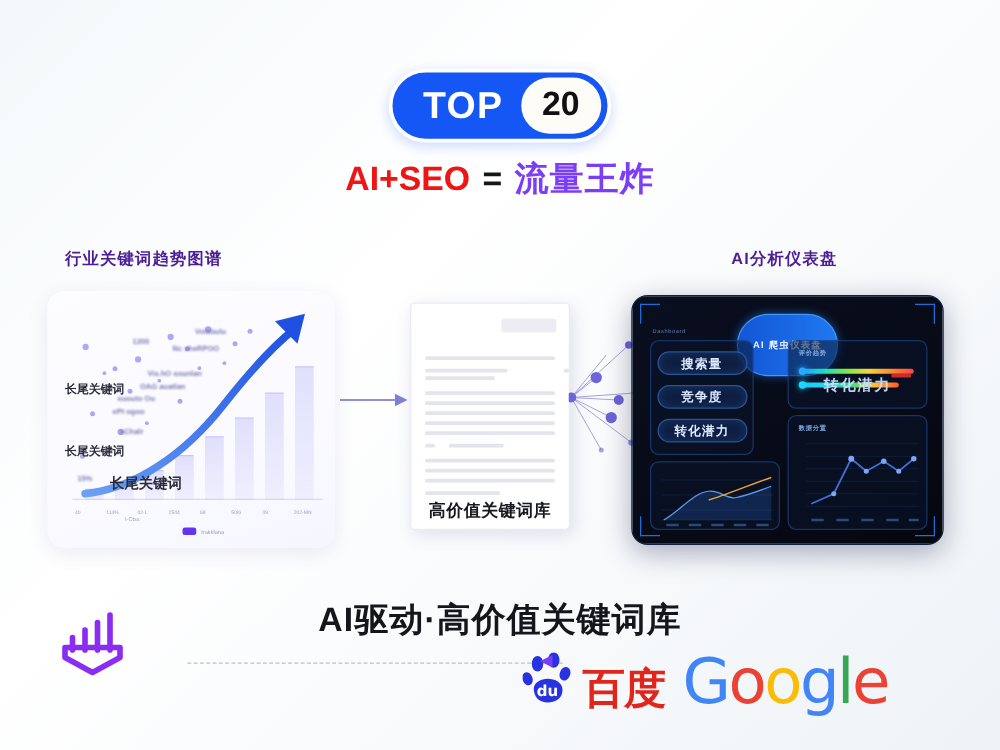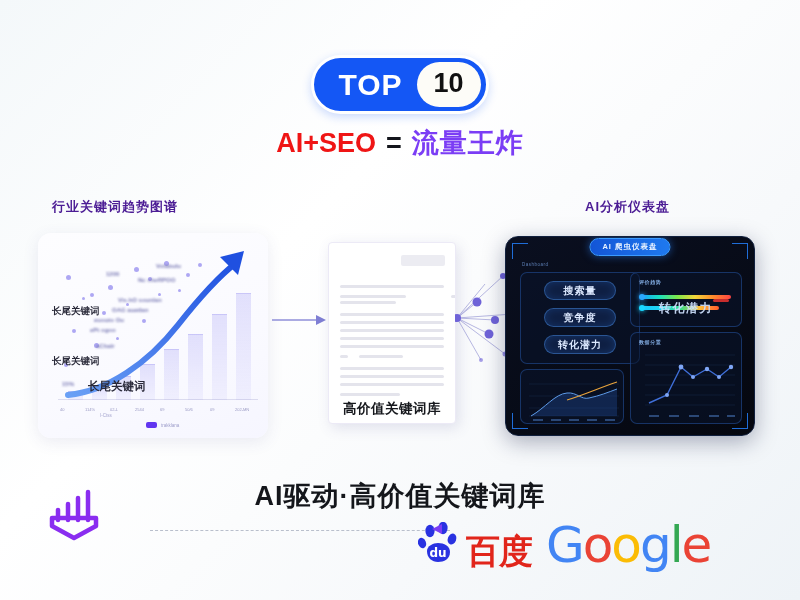--- a/index.html
+++ b/index.html
@@ -140,37 +140,37 @@
   .dash .corner {
     position: absolute; width: 16px; height: 16px;
     border-color: #1f6dd8; border-style: solid; border-width: 0;
   }
   .dash .c-tl { left: 6px;  top: 6px;  border-left-width: 1px; border-top-width: 1px; }
   .dash .c-tr { right: 6px; top: 6px;  border-right-width: 1px; border-top-width: 1px; }
   .dash .c-bl { left: 6px;  bottom: 6px; border-left-width: 1px; border-bottom-width: 1px; }
   .dash .c-br { right: 6px; bottom: 6px; border-right-width: 1px; border-bottom-width: 1px; }
 
   .dash-title {
-    position: absolute; left: 50%; transform: translateX(-50%); top: 1px;
+    position: absolute; left: 50%; transform: translateX(-50%); top: 14px;
     background: linear-gradient(90deg,#1355d6,#1f79ef);
     color: #eaf3ff; font-size: 7.5px; font-weight: 700;
-    padding: 3px 12px; border-radius: 999px;
+    padding: 19px 12px; border-radius: 999px;
     border: 1px solid #3b9bff; letter-spacing: 1px;
     box-shadow: 0 0 8px rgba(40,130,255,.55);
     white-space: nowrap; filter: blur(.25px);
   }
   .dash-sub {
     position: absolute; left: 16px; top: 25px;
     font-size: 4.5px; color: #5d7fb5; filter: blur(.5px); letter-spacing: .5px;
   }
   .panel {
     position: absolute; border: 1px solid rgba(36,84,160,.55);
     border-radius: 7px; background: rgba(10,20,44,.55);
   }
-  .p-pills { left: 14px;  top: 35px;  width: 120px; height: 92px; }
+  .p-pills { left: 14px;  top: 35px;  width: 83px; height: 92px; }
   .p-area  { left: 14px;  top: 132px; width: 104px; height: 55px; }
   .p-gauge { left: 124px; top: 35px;  width: 112px; height: 55px; }
   .p-line  { left: 124px; top: 95px;  width: 112px; height: 92px; }
 
   .pill {
     position: absolute; left: 50%; transform: translateX(-50%);
     width: 72px; height: 19px; border-radius: 999px;
     background: rgba(16,34,72,.85);
     border: 1px solid rgba(70,140,230,.50);
     display: flex; align-items: center; justify-content: center;
@@ -235,21 +235,21 @@
   }
   .g-b { color: #4285f4; } .g-r { color: #ea4335; }
   .g-y { color: #fbbc05; } .g-g { color: #34a853; }
 </style>
 </head>
 <body>
 
 <div class="top-badge-wrap">
   <div class="top-badge">
     <div class="txt">TOP</div>
-    <div class="num">10</div>
+    <div class="num">20</div>
   </div>
 </div>
 
 <div class="main-title">
   <span class="red">AI+SEO</span><span class="eq">=</span><span class="pur">流量王炸</span>
 </div>
 
 <div class="sec-h left">行业关键词趋势图谱</div>
 <div class="sec-h right">AI分析仪表盘</div>
 

